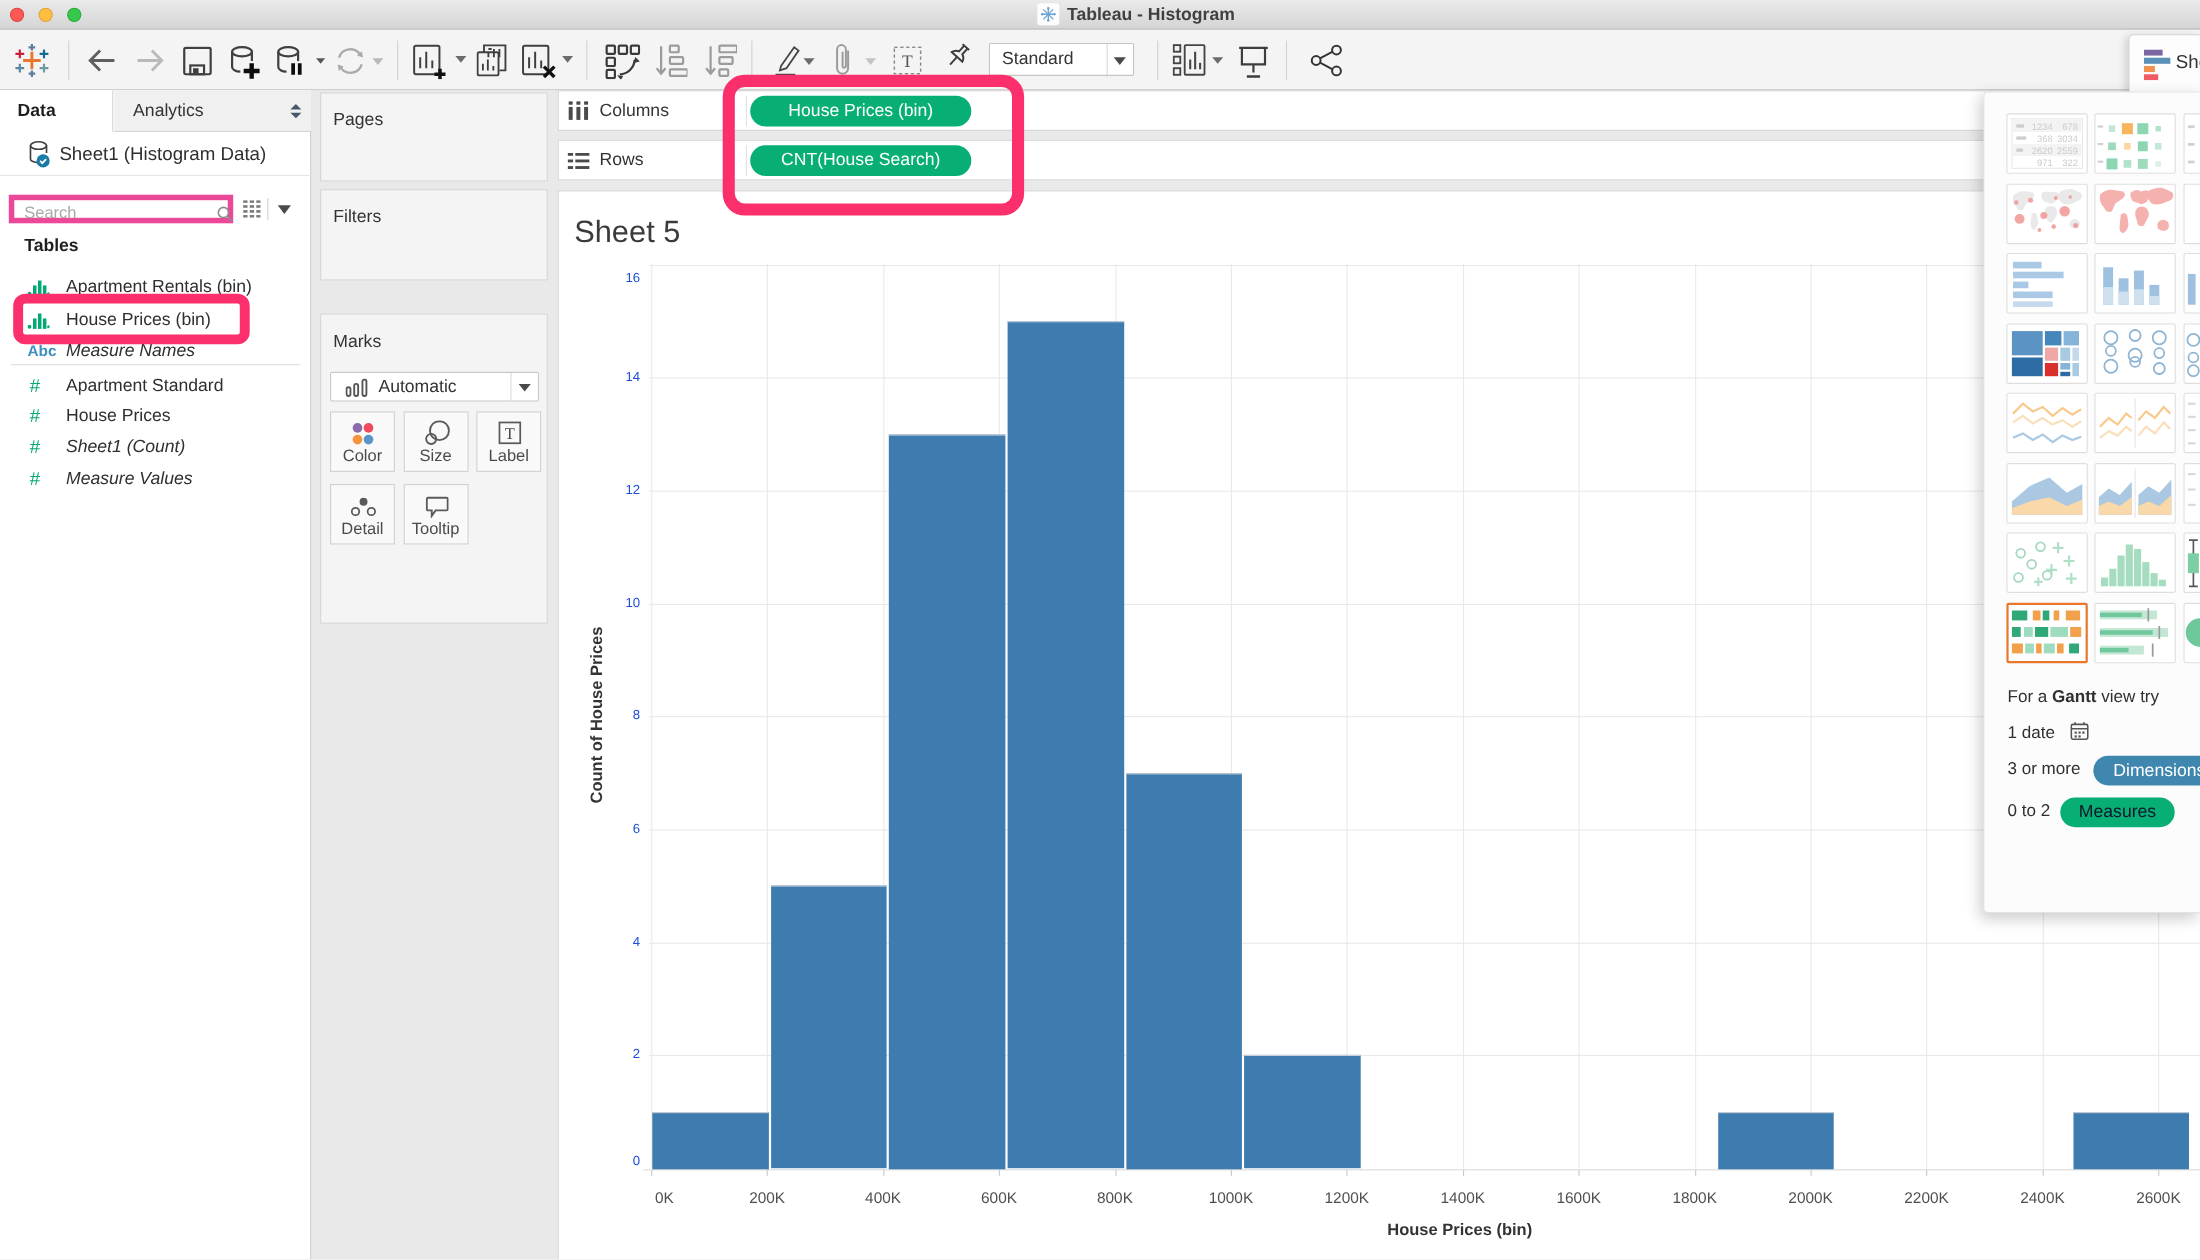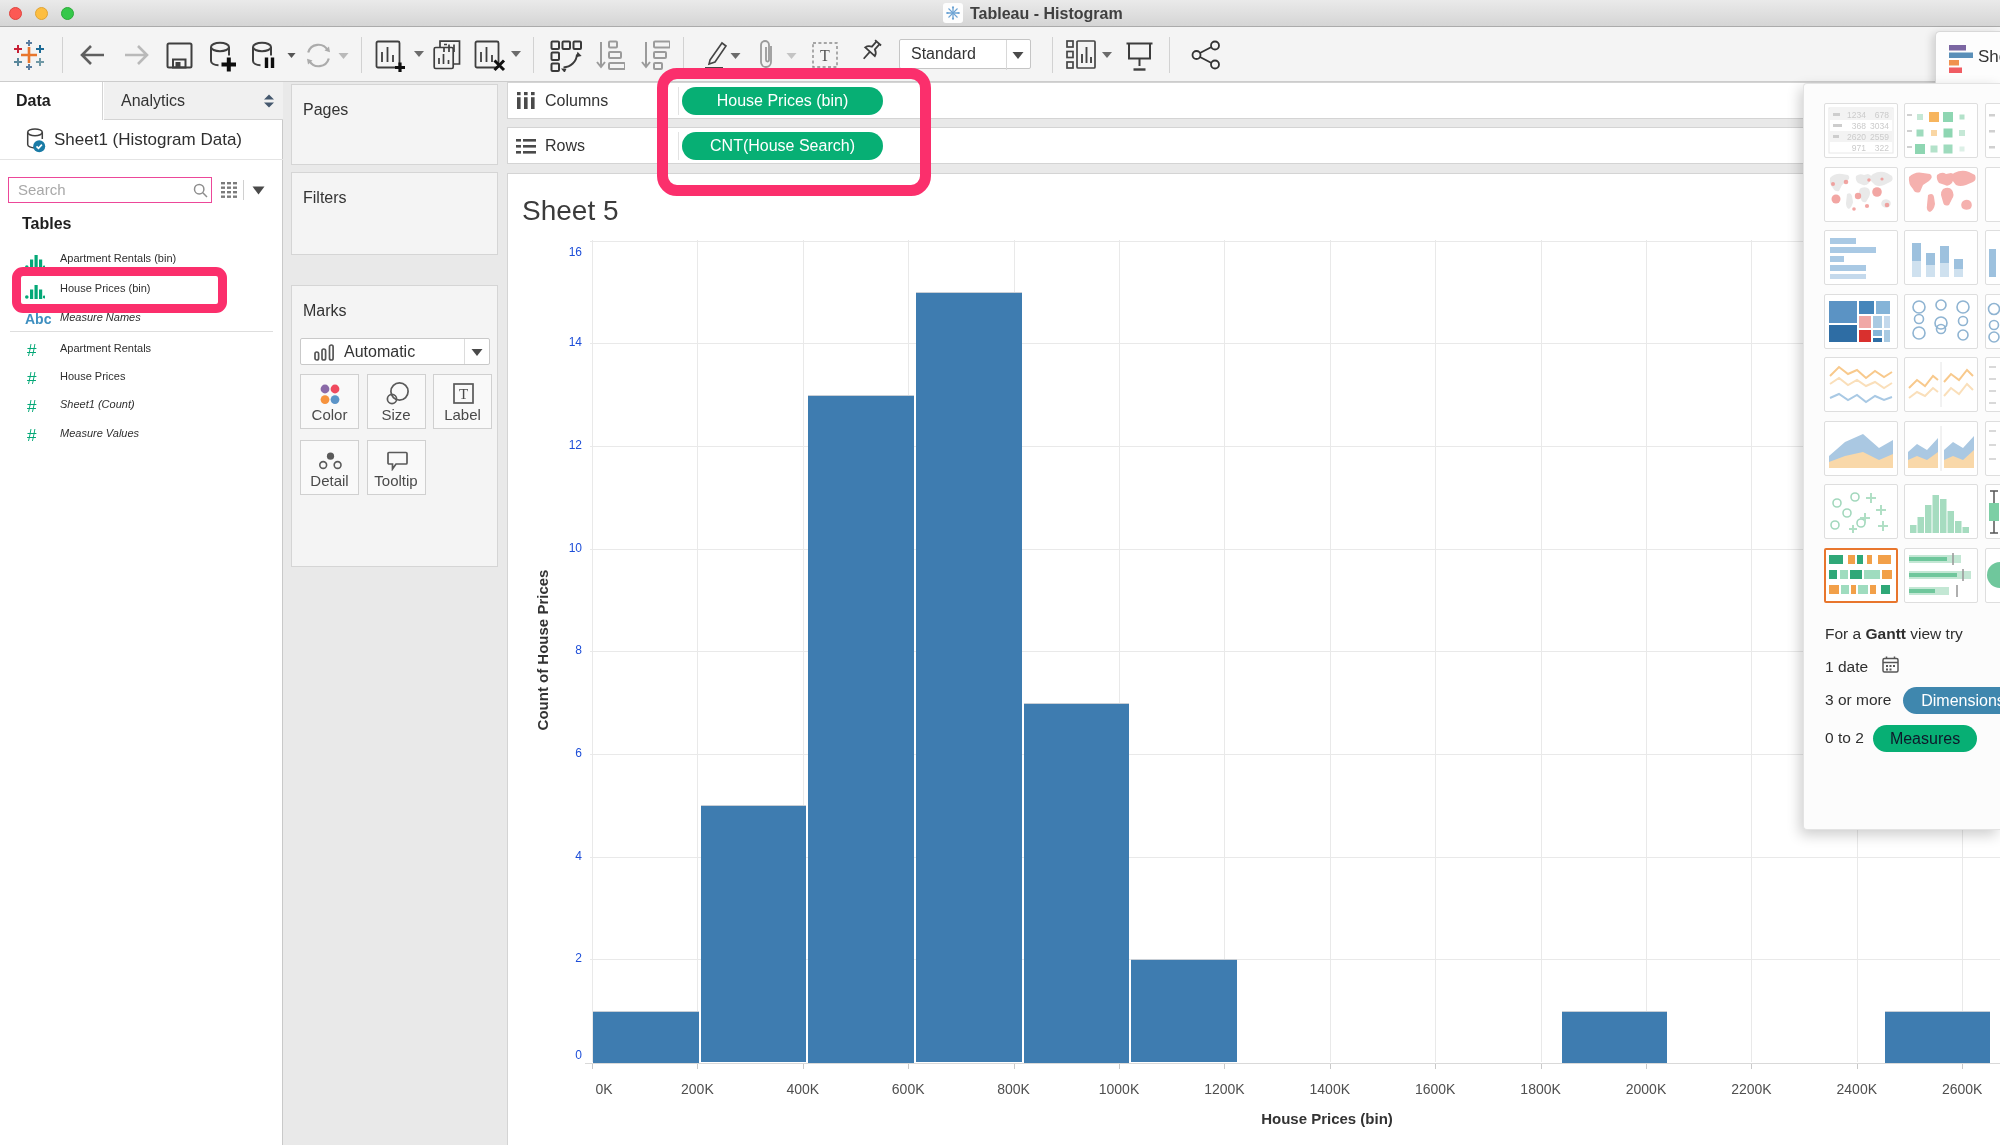--- a/index.html
+++ b/index.html
@@ -12,21 +12,21 @@
 .mbtn { position:absolute; width:59px; height:55px; background:#f9f9f9; border:1px solid #d0d0d0; }
 .mcap { position:absolute; bottom:5px; width:100%; text-align:center; font-size:15px; color:#4a4a4a; }
 .shelf { position:absolute; left:507px; width:1493px; height:37px; background:#fff; border:1px solid #d4d4d4; }
 .pill { position:absolute; left:174px; top:3.5px; width:201px; height:28px; background:#07af74; border-radius:14px; color:#fff; font-size:16px; text-align:center; line-height:28px; }
 .glh { position:absolute; left:590px; width:1410px; height:1px; background:#e9e9e9; }
 .glv { position:absolute; top:240px; width:1px; height:822px; background:#e9e9e9; }
 .tick { position:absolute; top:1063px; width:1px; height:6px; background:#c9c9c9; }
 .bar { position:absolute; background:#3e7cb0; border-top:1.5px solid #c9cfd6; }
 .ylab { position:absolute; width:40px; text-align:right; font-size:12px; color:#1d4ed8; }
 .xlab { position:absolute; width:80px; text-align:center; font-size:14px; color:#4f4f4f; top:1081px; }
-.srow { position:absolute; left:60px; font-size:11px; color:#2f2f2f; }
+.srow { position:absolute; left:60px; font-size:16px; color:#2f2f2f; }
 .thumb { position:absolute; width:74px; height:55px; background:#fff; border:1px solid #dedede; border-radius:2px; }
 </style>
 </head>
 <body>
 
 <div class="a" style="left:0;top:0;width:2000px;height:27px;background:linear-gradient(#eaeaea,#d5d5d5);border-bottom:1px solid #ababab;">
   <div class="tl" style="left:9px;background:#fc5954;border:0.5px solid #e0443e;"></div>
   <div class="tl" style="left:35px;background:#fdbe41;border:0.5px solid #e0a435;"></div>
   <div class="tl" style="left:61px;background:#35c84a;border:0.5px solid #2caa38;"></div>
   <div class="a" style="left:943px;top:3px;width:20px;height:20px;background:#fdfdfd;border-radius:3px;">
@@ -247,21 +247,21 @@
 <svg class="a" style="left:26px;top:128px;" width="20" height="26" viewBox="0 0 20 26">
     <g fill="none" stroke="#3f3f3f" stroke-width="1.5">
       <ellipse cx="9" cy="4.3" rx="7.3" ry="3.4"></ellipse>
       <path d="M1.7 4.3 V16.5 c0 1.9 3.3 3.4 7.3 3.4 c1.4 0 2.8-.2 3.9-.5 M16.3 4.3 V11"></path>
     </g>
     <circle cx="13.2" cy="18.3" r="6" fill="#1a7ba6"></circle>
     <path d="M10.5 18.3 l2 2 l3.4 -3.6" fill="none" stroke="#fff" stroke-width="1.7"></path>
   </svg>
 <div class="a" style="left:54px;top:130px;font-size:17px;color:#2f2f2f;">Sheet1 (Histogram Data)</div>
 <div class="a" style="left:0;top:159px;width:283px;height:1px;background:#e4e4e4;"></div>
-<div class="a" style="left:8px;top:177px;width:204px;height:26px;background:#fff;border:1px solid #ec4899;">
+<div class="a" style="left:8px;top:177px;width:204px;height:26px;background:#fff;border:5px solid #ec4899;">
   <div class="a" style="left:9px;top:0;line-height:24px;font-size:15px;color:#a8a8a8;">Search</div>
   <svg class="a" style="left:184px;top:5px;" width="15" height="15" viewBox="0 0 15 15">
       <g fill="none" stroke="#8d8d8d" stroke-width="1.5">
         <circle cx="6.2" cy="6.2" r="4.7"></circle>
         <path d="M9.8 9.8 L14 14"></path>
       </g>
     </svg>
 </div>
 <svg class="a" style="left:221px;top:182px;" width="16" height="16" viewBox="0 0 16 16">
     <g fill="#7b7b7b">
@@ -301,21 +301,21 @@
       <rect x="9.5" y="3" width="3.2" height="14"></rect>
       <rect x="14" y="7.5" width="3.2" height="9.5"></rect>
       <circle cx="19.2" cy="15" r="1.4"></circle>
     </g>
   </svg>
 <div class="srow" style="top:282px;">House Prices (bin)</div>
 <div class="a" style="left:25px;top:311px;font-size:14px;font-weight:bold;color:#3e8fc0;">Abc</div>
 <div class="srow" style="top:311px;font-style:italic;">Measure Names</div>
 <div class="a" style="left:10px;top:331px;width:263px;height:1px;background:#dedede;"></div>
 <div class="a" style="left:27px;top:341px;font-size:17px;color:#04a877;">#</div>
-<div class="srow" style="top:342px;">Apartment Rentals</div>
+<div class="srow" style="top:342px;">Apartment Standard</div>
 <div class="a" style="left:27px;top:369px;font-size:17px;color:#04a877;">#</div>
 <div class="srow" style="top:370px;">House Prices</div>
 <div class="a" style="left:27px;top:397px;font-size:17px;color:#04a877;">#</div>
 <div class="srow" style="top:398px;font-style:italic;">Sheet1 (Count)</div>
 <div class="a" style="left:27px;top:426px;font-size:17px;color:#04a877;">#</div>
 <div class="srow" style="top:427px;font-style:italic;">Measure Values</div>
 
 <div class="card" style="top:84px;height:81px;">
     <div class="ct">Pages</div>
   </div>

